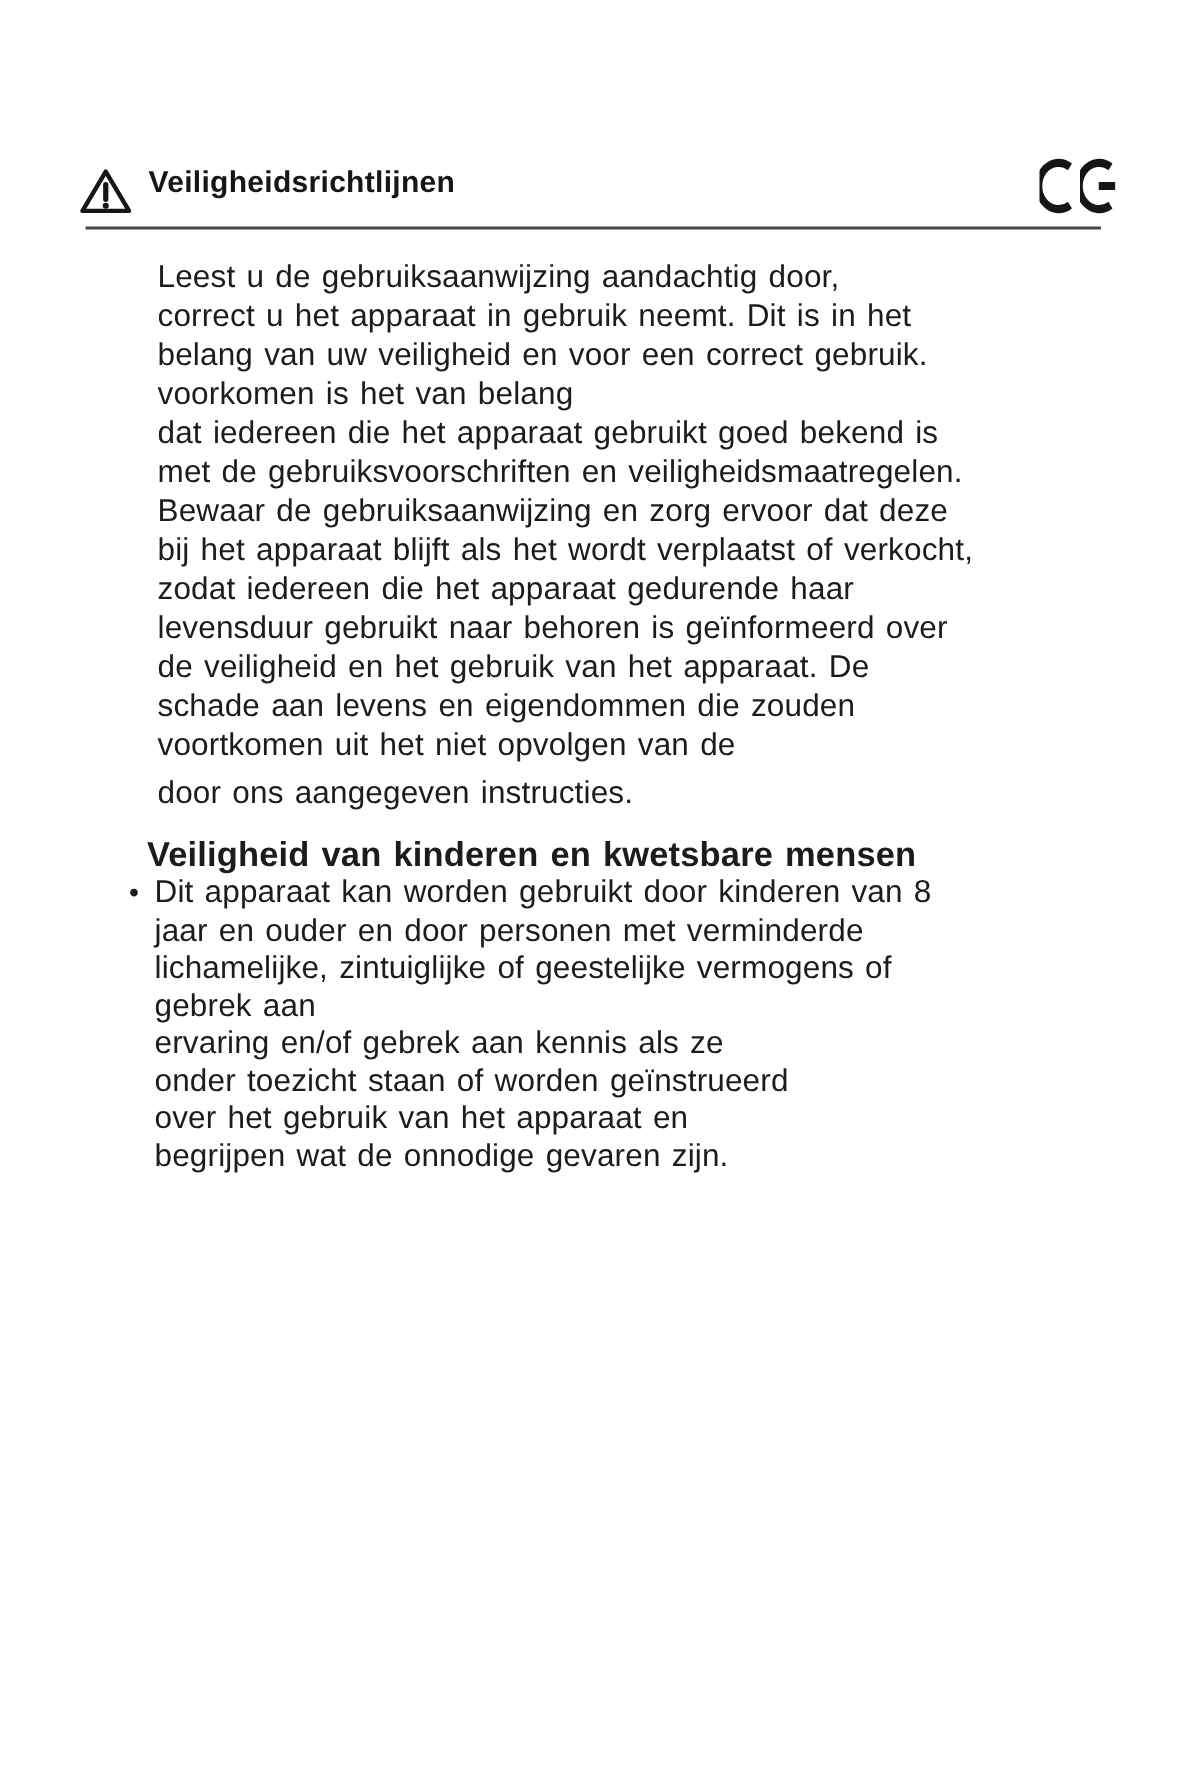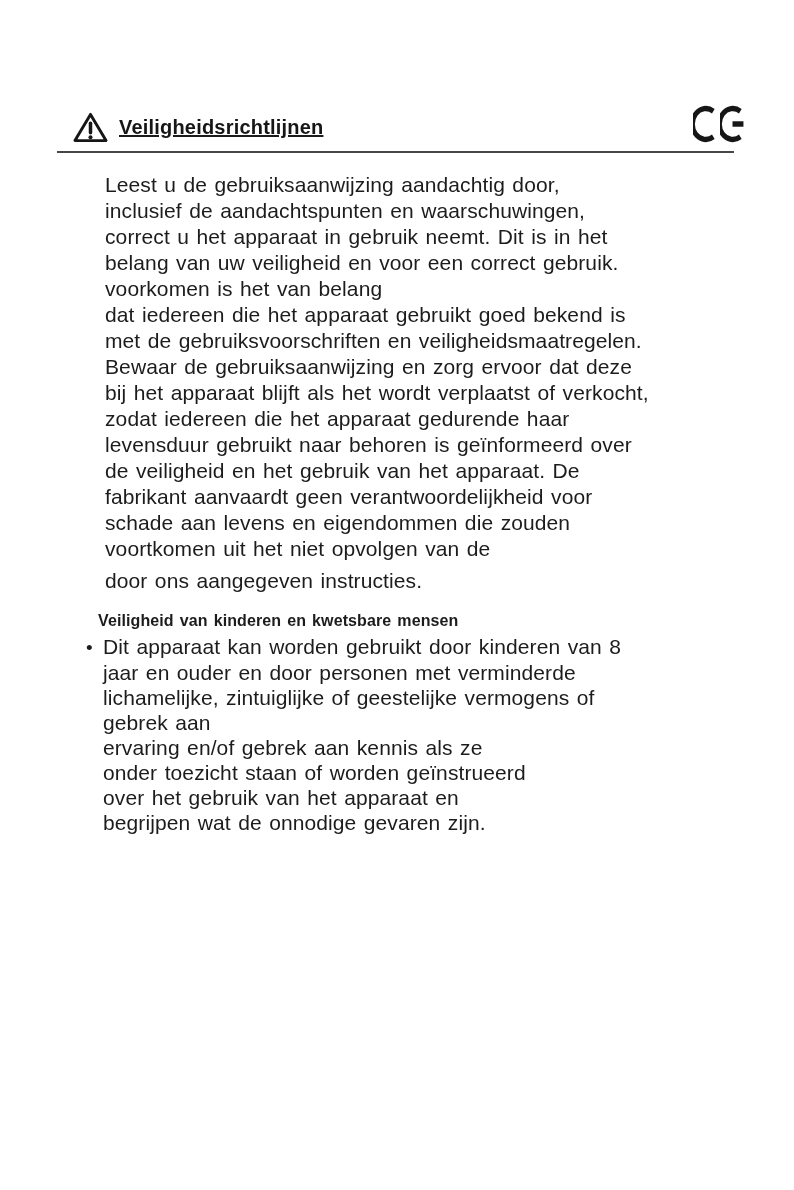--- a/index.html
+++ b/index.html
@@ -9,26 +9,25 @@
     height: 1190px;
     background: #ffffff;
     font-family: "Liberation Sans", sans-serif;
     color: #1b1b1b;
     overflow: hidden;
   }
 
   
   .header {
     position: absolute;
-    left: 72px;
+    left: 52px;
     top: 111px;
     display: flex;
-    align-items: center;
+    align-items: flex-start;
     gap: 10px;
-    text-decoration: underline;
   }
   .warn-icon { display: inline-flex; }
   .page-title {
     margin: 0;
     font-size: 20px;
     font-weight: bold;
     letter-spacing: 0.2px;
     color: #161616;
     white-space: nowrap;
   }
@@ -62,21 +61,21 @@
   }
   .intro {
     margin-left: 105px;
     line-height: 26px;
     white-space: nowrap;
   }
   .intro .line-last { margin-top: 6px; }
 
   .section-heading {
     margin: 14px 0 0 98px;
-    font-size: 16px;
+    font-size: 23px;
     font-weight: bold;
     line-height: 26px;
     letter-spacing: 0.1px;
     white-space: nowrap;
   }
   .bullet-item {
     margin-left: 86px;
     line-height: 25px;
     white-space: nowrap;
   }
@@ -114,32 +113,30 @@
       <line x1="18" y1="22" x2="32" y2="22" stroke="#161616" stroke-width="6"></line>
     </svg>
   </div>
 
   <div class="header-rule"></div>
 
   <div class="body-text">
 
     <div class="intro">
       <div class="line">Leest u de gebruiksaanwijzing aandachtig door,</div>
-      <div class="line">inclusief de aandachtspunten en waarschuwingen,</div>
       <div class="line">correct u het apparaat in gebruik neemt. Dit is in het</div>
       <div class="line">belang van uw veiligheid en voor een correct gebruik.</div>
       <div class="line">voorkomen is het van belang</div>
       <div class="line">dat iedereen die het apparaat gebruikt goed bekend is</div>
       <div class="line">met de gebruiksvoorschriften en veiligheidsmaatregelen.</div>
       <div class="line">Bewaar de gebruiksaanwijzing en zorg ervoor dat deze</div>
       <div class="line">bij het apparaat blijft als het wordt verplaatst of verkocht,</div>
       <div class="line">zodat iedereen die het apparaat gedurende haar</div>
       <div class="line">levensduur gebruikt naar behoren is geïnformeerd over</div>
       <div class="line">de veiligheid en het gebruik van het apparaat. De</div>
-      <div class="line">fabrikant aanvaardt geen verantwoordelijkheid voor</div>
       <div class="line">schade aan levens en eigendommen die zouden</div>
       <div class="line">voortkomen uit het niet opvolgen van de</div>
       <div class="line line-last">door ons aangegeven instructies.</div>
     </div>
 
     <h2 class="section-heading">Veiligheid van kinderen en kwetsbare mensen</h2>
 
     <div class="bullet-item">
       <div class="line first">
         <span class="bullet-marker">•</span><span>Dit apparaat kan worden gebruikt door kinderen van 8</span>

